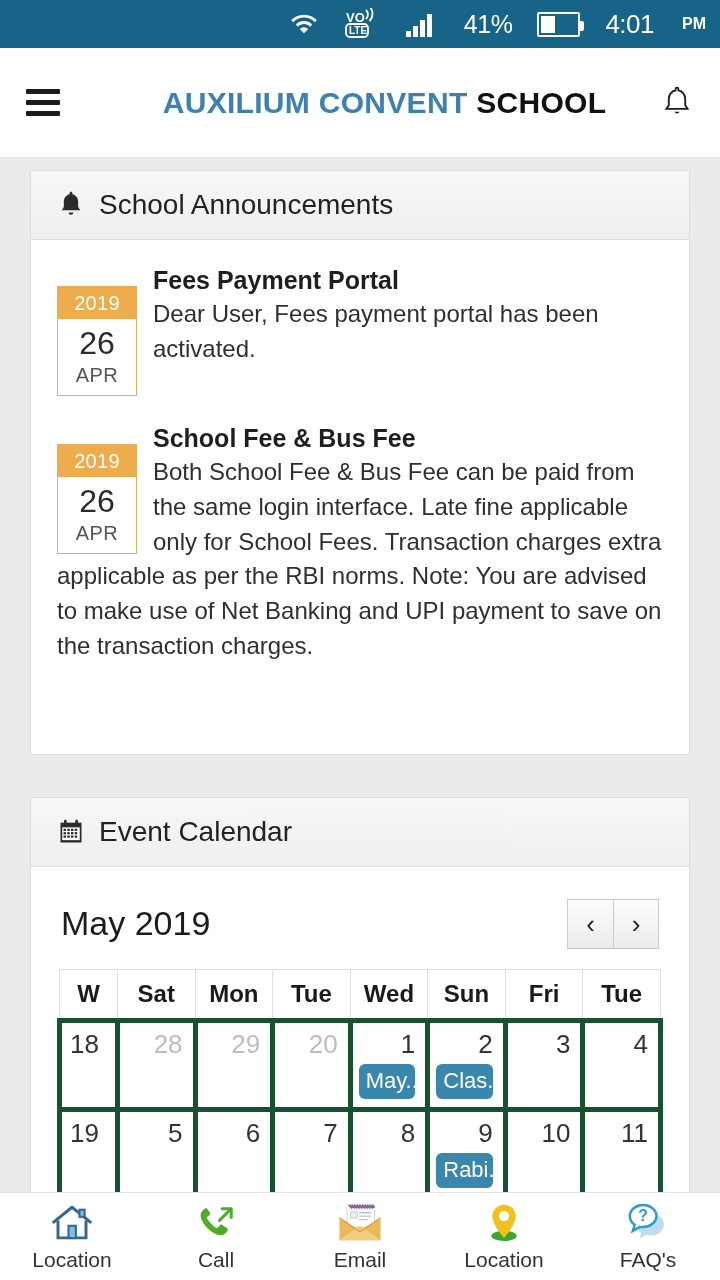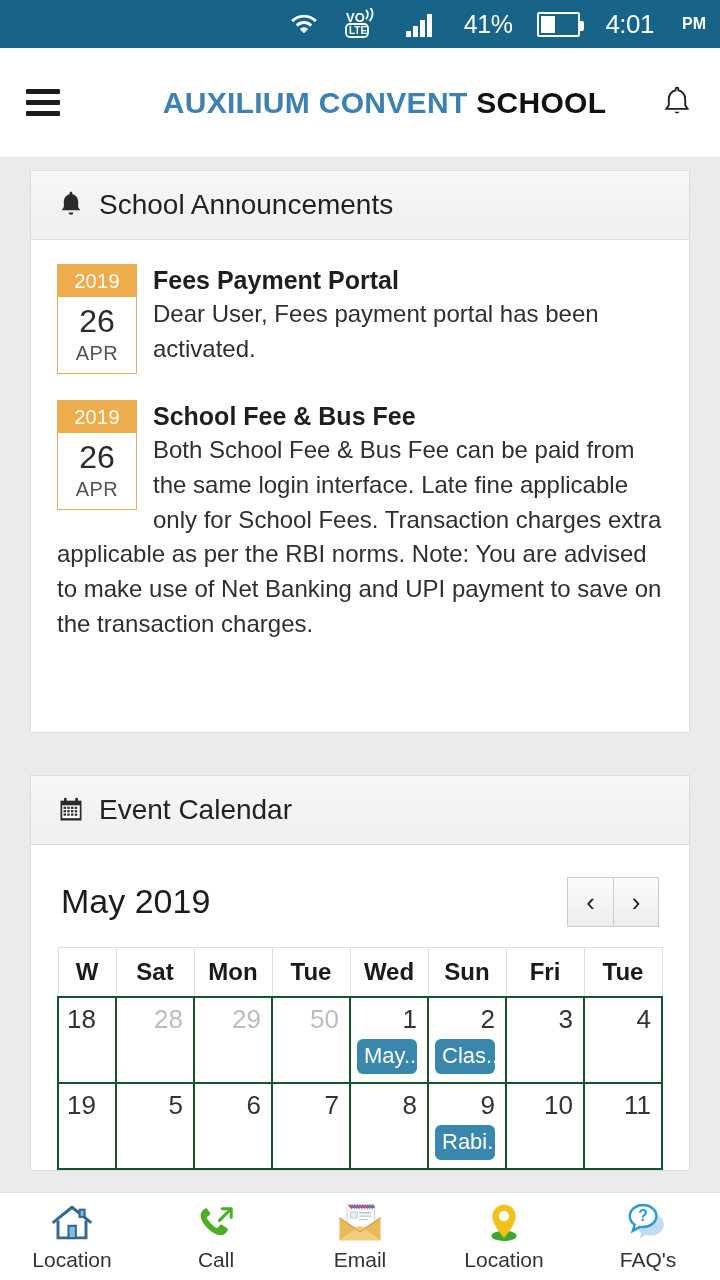--- a/index.html
+++ b/index.html
@@ -59,21 +59,21 @@
     background:linear-gradient(#f7f7f7,#efefef);
     border-bottom:1px solid #dddddd;
     padding:18px 26px; display:flex; align-items:center; gap:14px;
   }
   .card-header .ttl{ font-size:28px; color:#222222; font-weight:400; }
   .card-body{ padding:22px 26px 26px 26px; }
 
   
   .ann{ margin-bottom:12px; }
   .ann-date{
-    float:left; width:80px; margin:2px 16px 2px 0;
+    float:left; width:80px; margin:24px 16px 2px 0;
     border:1px solid #e2b05a; background:#ffffff; text-align:center;
   }
   .ann-year{
     background:#eeac4d; color:#ffffff; font-size:20px;
     padding:5px 0 4px 0; letter-spacing:.3px;
   }
   .ann-day{ font-size:32px; color:#2b2b2b; padding:6px 0 2px 0; font-weight:400; }
   .ann-mon{ font-size:20px; color:#555555; padding:0 0 8px 0; letter-spacing:.5px; }
   .ann-title{ font-size:25px; font-weight:bold; color:#1e1e1e; padding-top:4px; }
   .ann-text{ font-size:24px; color:#2f2f2f; line-height:1.45; padding-top:2px; }
@@ -93,21 +93,21 @@
   }
   .cal-nav button:first-child{ border-right:none; }
 
   table.cal{ width:100%; border-collapse:collapse; table-layout:fixed; }
   table.cal th{
     border:1px solid #e0e0e0; font-size:24px; color:#1a1a1a;
     font-weight:bold; padding:10px 0; text-align:center; background:#fff;
   }
   table.cal th.wcol, table.cal td.wcol{ width:58px; }
   table.cal td{
-    border:2px solid #14532d; height:80px; vertical-align:top;
+    border:5px solid #14532d; height:80px; vertical-align:top;
     padding:6px 10px 4px 6px; background:#ffffff; position:relative;
   }
   .daynum{ display:block; text-align:right; font-size:26px; color:#333333; }
   td.wcol .daynum{ text-align:left; padding-left:2px; }
   td.other .daynum{ color:#bdbdbd; }
   td.today{ background:#dbeefa; }
   .chip{
     display:inline-block; background:#3a87ad; color:#ffffff;
     border-radius:6px; font-size:22px; padding:4px 7px 5px 7px;
     margin-top:4px; max-width:100%; overflow:hidden; white-space:nowrap;
@@ -275,21 +275,21 @@
               <td class="wcol">
                 <span class="daynum">18</span>
               </td>
               <td class="other">
                 <span class="daynum">28</span>
               </td>
               <td class="other">
                 <span class="daynum">29</span>
               </td>
               <td class="other">
-                <span class="daynum">50</span>
+                <span class="daynum">20</span>
               </td>
               <td><span class="daynum">1</span><span class="chip">May...</span></td>
               <td><span class="daynum">2</span><span class="chip">Clas...</span></td>
               <td>
                 <span class="daynum">3</span>
               </td>
               <td>
                 <span class="daynum">4</span>
               </td>
             </tr>

